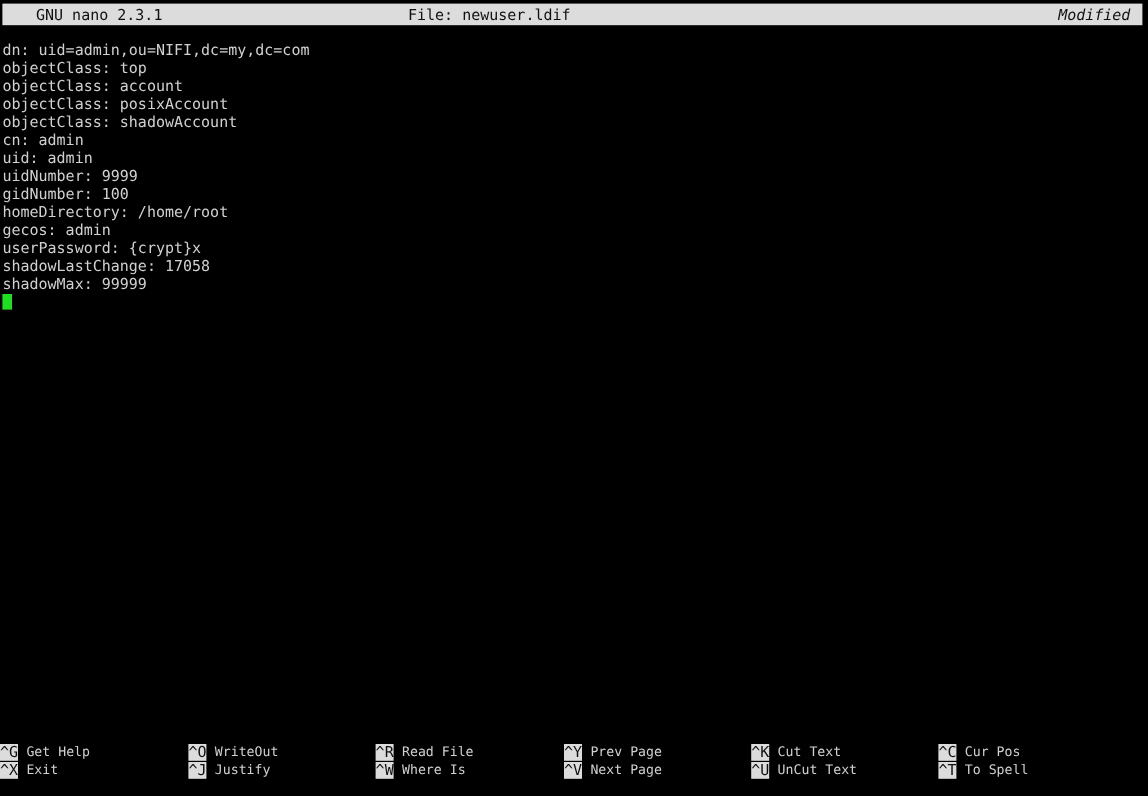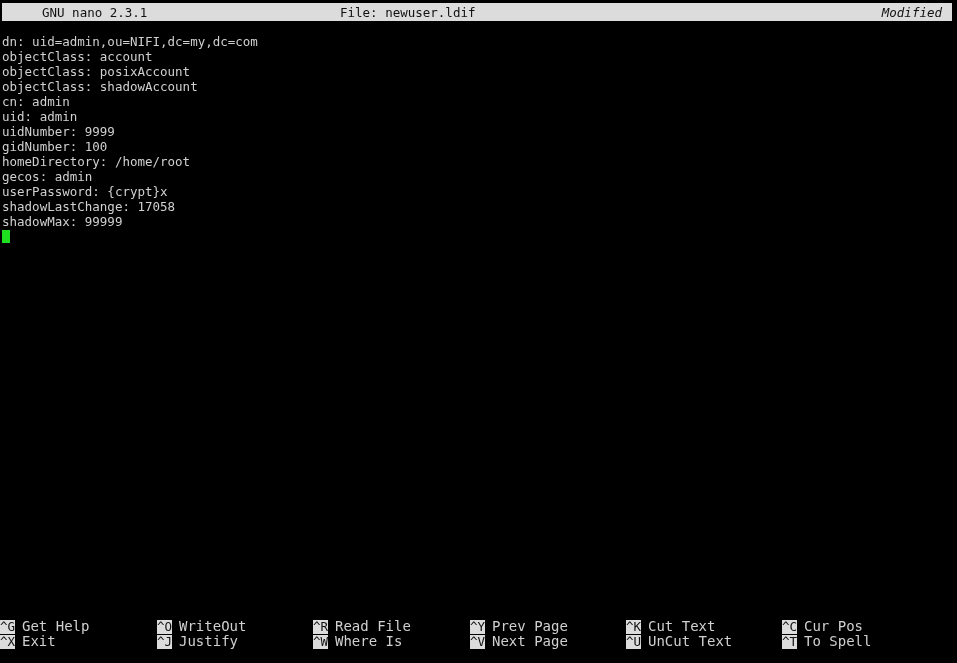--- a/index.html
+++ b/index.html
@@ -33,21 +33,21 @@
     background: #dcdcdc;
     color: #111111;
     display: flex;
     align-items: center;
     white-space: pre;
     font-size: 12.5px;
     letter-spacing: 0px;
   }
   .titlebar .tb-version {
     position: absolute;
-    left: 40px;
+    left: 28px;
   }
   .titlebar .tb-file {
     position: absolute;
     left: 338px;
   }
   .titlebar .tb-state {
     position: absolute;
     right: 10px;
     font-style: italic;
   }
@@ -110,37 +110,38 @@
     height: 14px;
     line-height: 14px;
     display: inline-block;
     text-align: left;
     font-size: 12.5px;
     white-space: pre;
   }
   .help-label {
     color: #d0d0d0;
     margin-left: 7px;
-    font-size: 14px;
+    font-size: 11px;
     white-space: pre;
   }
 </style>
 </head>
 <body>
 
 <div id="terminal">
 
   <div class="titlebar">
     <span class="tb-version">GNU nano 2.3.1</span>
     <span class="tb-file">File: newuser.ldif</span>
     <span class="tb-state">Modified</span>
   </div>
 
   <div class="editor" id="editor-area">
       <div class="edline">dn: uid=admin,ou=NIFI,dc=my,dc=com</div>
+      <div class="edline">objectClass: top</div>
       <div class="edline">objectClass: account</div>
       <div class="edline">objectClass: posixAccount</div>
       <div class="edline">objectClass: shadowAccount</div>
       <div class="edline">cn: admin</div>
       <div class="edline">uid: admin</div>
       <div class="edline">uidNumber: 9999</div>
       <div class="edline">gidNumber: 100</div>
       <div class="edline">homeDirectory: /home/root</div>
       <div class="edline">gecos: admin</div>
       <div class="edline">userPassword: {crypt}x</div>

